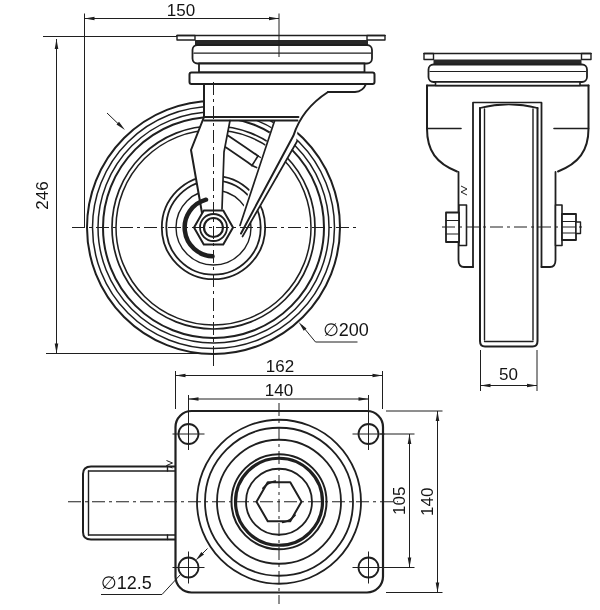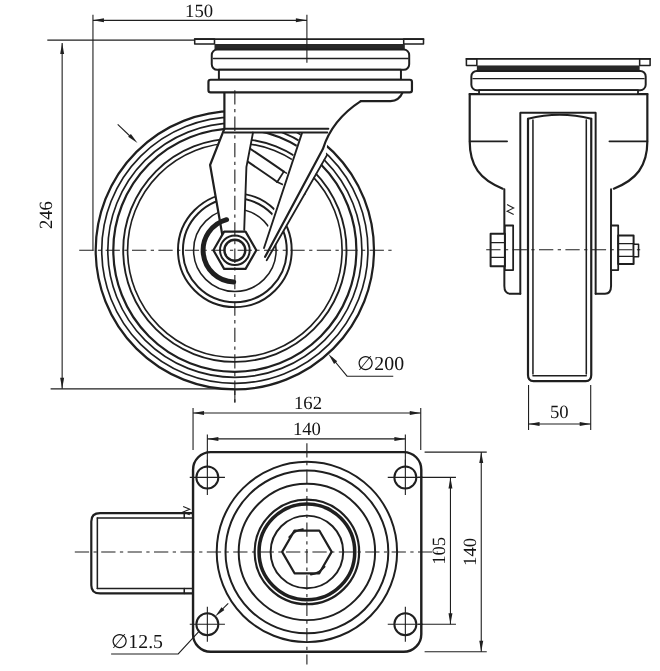--- a/index.html
+++ b/index.html
@@ -1,17 +1,17 @@
 <!DOCTYPE html>
 <html><head>
 <meta charset="utf-8">
 <style>
   html,body{margin:0;padding:0;background:#fff;}
   #stage{position:relative;width:600px;height:610px;background:#ffffff;overflow:hidden;
-         font-family:Liberation Serif, serif;}
+         font-family:Liberation Sans, sans-serif;}
   svg{display:block}
   .ln{fill:none;stroke:#1f1f1f;stroke-linecap:round;stroke-linejoin:round}
   .fw{fill:#ffffff;stroke:#1f1f1f;stroke-linejoin:round}
   .fx{fill:#ffffff;stroke:none}
   .dk{fill:#282828;stroke:none}
   .ar{fill:#1f1f1f;stroke:none}
   .cl{fill:none;stroke:#1f1f1f;stroke-width:1;stroke-dasharray:13 4 3 4}
   .dl{fill:none;stroke:#1f1f1f;stroke-width:1}
   text{fill:#141414}
   .t17{font-size:17px;text-anchor:middle}

